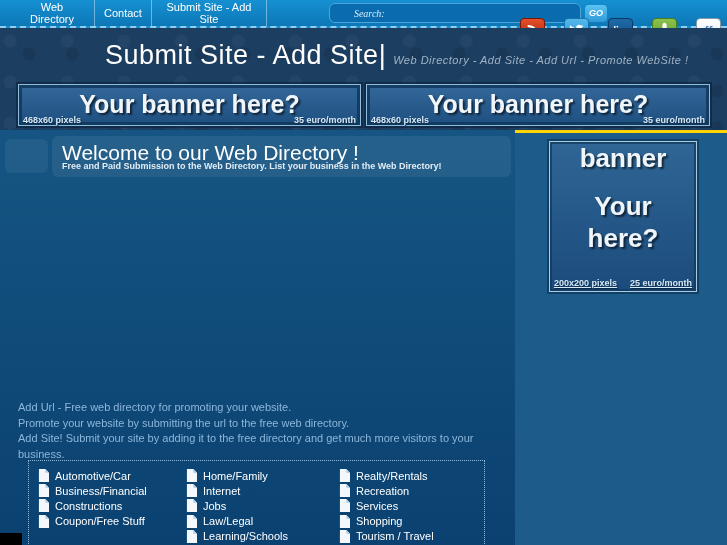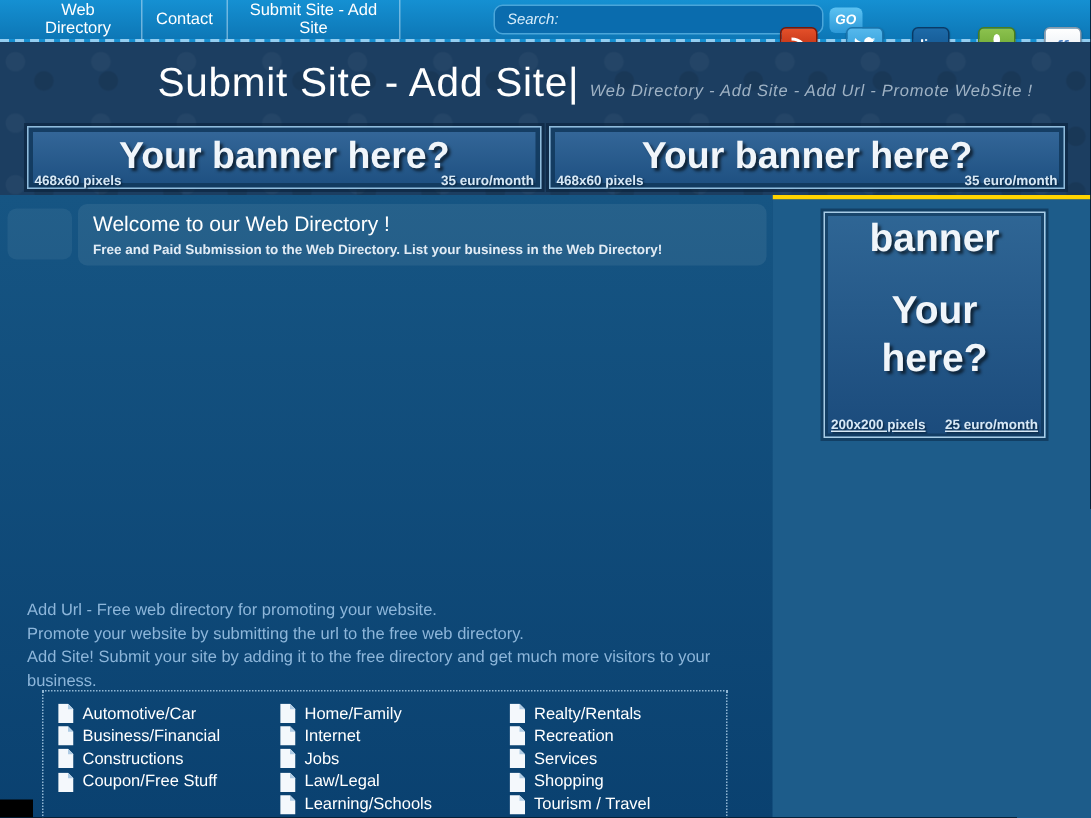--- a/index.html
+++ b/index.html
@@ -12,22 +12,22 @@
           border-bottom:2px dashed #93cdf0;display:flex;align-items:stretch;}
   .nav-notch{position:absolute;left:0;top:0;width:8px;height:28px;background:#0a2440;}
   .nav-items{display:flex;margin-left:10px;}
   .nav-item{color:#fff;font-size:11px;line-height:12px;text-align:center;
             display:flex;align-items:center;justify-content:center;
             padding:0 9px;border-right:1px solid rgba(205,232,250,.5);cursor:pointer;}
   .nav-item.w1{width:66px;}
   .nav-item.w3{width:96px;}
   .searchwrap{display:flex;align-items:center;margin-left:62px;}
   .search-input{width:202px;height:16px;background:#0a6cae;border:1px solid #4aa6da;
-                border-radius:6px;color:#e8f4fc;font-size:10px;padding:1px 8px;
-                font-family:Liberation Sans, sans-serif;}
+                border-radius:6px;color:#e8f4fc;font-size:10px;padding:1px 24px;
+                font-family:Liberation Serif, serif;}
   .search-input::placeholder{font-style:italic;color:#d6ecfa;}
   .go-btn{margin-left:4px;width:22px;height:17px;border:none;border-radius:4px;
           background:linear-gradient(#5cc2f2,#2d99d8);color:#fff;font-size:9px;
           font-weight:bold;font-style:italic;cursor:pointer;
           font-family:"Liberation Sans",sans-serif;padding:0;}
   .social{position:absolute;right:6px;top:2px;display:flex;gap:19px;margin-top:16px;}
   .sicon{width:23px;height:23px;border-radius:4px;display:flex;align-items:center;
          justify-content:center;cursor:pointer;box-shadow:0 1px 1px rgba(0,0,0,.35);}
   .sicon.rss{background:linear-gradient(#e4502a,#a81f06);border:1px solid #7d1604;}
   .sicon.tw{background:linear-gradient(#55b8ec,#2492d2);border:1px solid #1a74ac;}
@@ -62,21 +62,21 @@
   
   .yellow-line{position:absolute;left:515px;top:130px;width:212px;height:3px;background:#ffd400;}
 
   
   .main{position:absolute;left:0;top:130px;width:515px;height:415px;
         background:linear-gradient(#165583,#0a4170);}
   .welcome-tab{position:absolute;left:5px;top:9px;width:43px;height:34px;
                background:rgba(255,255,255,.06);border-radius:6px;}
   .welcome-box{position:absolute;left:52px;top:6px;width:459px;height:41px;
                background:rgba(255,255,255,.07);border-radius:6px;}
-  .welcome-title{position:absolute;left:10px;top:5px;color:#fff;font-size:14px;}
+  .welcome-title{position:absolute;left:10px;top:5px;color:#fff;font-size:21px;}
   .welcome-sub{position:absolute;left:10px;top:25px;color:#e2ecf5;font-size:9px;font-weight:600;}
 
   .intro{position:absolute;left:18px;top:270px;color:#8db6da;font-size:11px;line-height:15.5px;}
 
   .catbox{position:absolute;left:28px;top:330px;width:455px;height:85px;
           border:1px dotted rgba(190,222,245,.75);border-bottom:none;}
   .catcol{position:absolute;top:7px;}
   .catcol.c1{left:9px;} .catcol.c2{left:157px;} .catcol.c3{left:310px;}
   .cat{display:flex;align-items:center;height:15.2px;color:#fff;font-size:11px;cursor:pointer;white-space:nowrap;}
   .cat svg{margin-right:6px;flex:none;}

